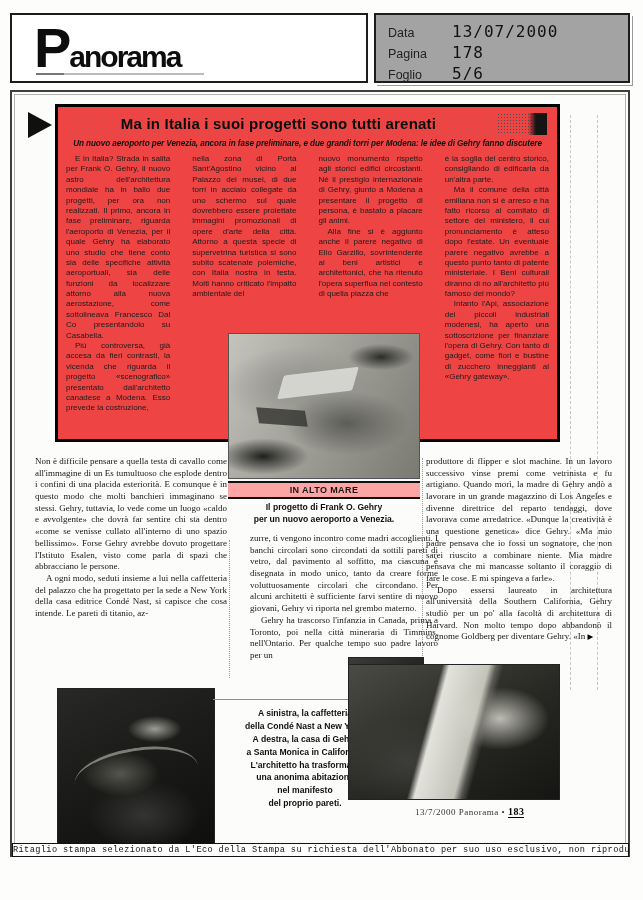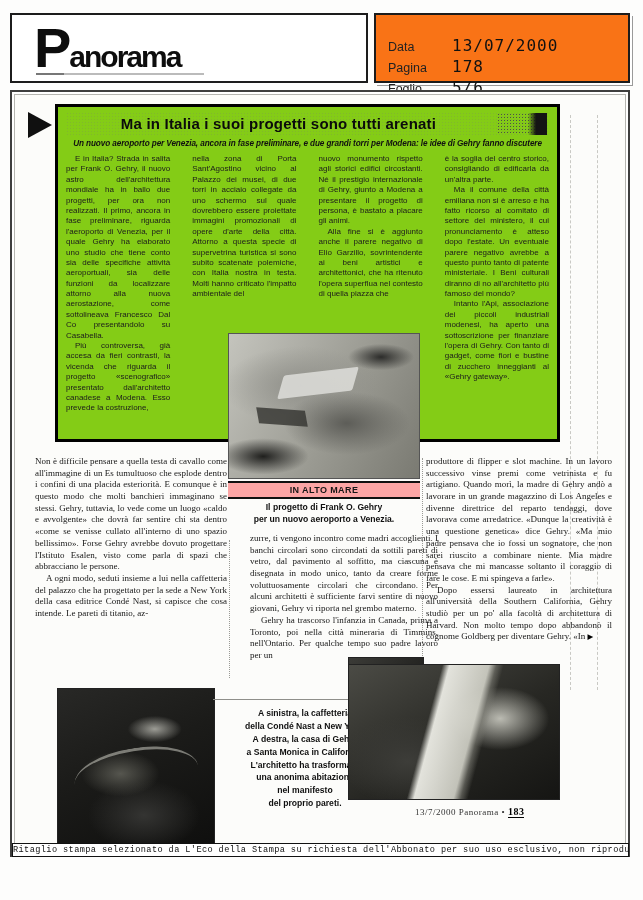--- a/index.html
+++ b/index.html
@@ -15,21 +15,21 @@
     border:2px solid #1c1c1c; background:#fff;
   }
   .logo { position:absolute; left:22px; top:4px; display:flex; align-items:baseline;
     font-family:"Liberation Sans", sans-serif; font-weight:900; color:#0d0d0d; letter-spacing:-2px; }
   .logo-p   { font-size:56px; line-height:58px; }
   .logo-rest{ font-size:30px; }
   .logo-underline { position:absolute; left:24px; bottom:6px; width:168px; height:2px;
     background:linear-gradient(to right,#777 0 28px, #bbb 28px 100%); }
   .meta-box {
     position:absolute; left:374px; top:13px; width:256px; height:70px;
-    border:2px solid #1c1c1c; background:#f97316; padding:21px 12px;
+    border:2px solid #1c1c1c; background:#a3a3a3; padding:7px 12px;
     box-shadow: 2px 2px 0 0 #fff, 3px 3px 0 0 #9a9a9a;
   }
   .meta-row { display:grid; grid-template-columns:64px 1fr; align-items:baseline; margin-bottom:2px; }
   .meta-label { font-size:12.5px; color:#222; }
   .meta-value { font-family:"DejaVu Sans Mono", monospace; font-size:16px; letter-spacing:1px; color:#111; }
   
   .main-frame {
     position:absolute; left:10px; top:90px; width:620px; height:767px;
     border:2px solid #3e3e3e; background:#fcfcfa;
     box-shadow: inset 0 0 0 2px #fff, inset 0 0 0 3px #b5b5b0;
@@ -37,21 +37,21 @@
   .artifact-line { position:absolute; width:0; border-left:1px dashed #c9c9c4; }
   .artifact-1 { left:570px; top:115px; height:575px; }
   .artifact-2 { left:597px; top:115px; height:575px; }
   .fold-marker {
     position:absolute; left:28px; top:112px; width:24px; height:26px; background:#101010;
     clip-path: polygon(0 0, 100% 50%, 0 100%);
   }
   
   .article-box {
     position:absolute; left:55px; top:104px; width:505px; height:338px;
-    border:3px solid #000; background:#84cc16; padding:5px 8px 4px 8px;
+    border:3px solid #000; background:#ef4444; padding:5px 8px 4px 8px;
   }
   .title-row { position:relative; height:24px;
     background-image: radial-gradient(rgba(120,120,120,.25) 20%, transparent 24%);
     background-size:3px 3px; }
   .title {
     font-size:15px; font-weight:bold; letter-spacing:.2px; text-align:center;
     padding-right:58px; line-height:24px; color:#0b0b0b; white-space:nowrap;
   }
   .title-halftone {
     position:absolute; right:2px; top:1px; width:50px; height:22px;

